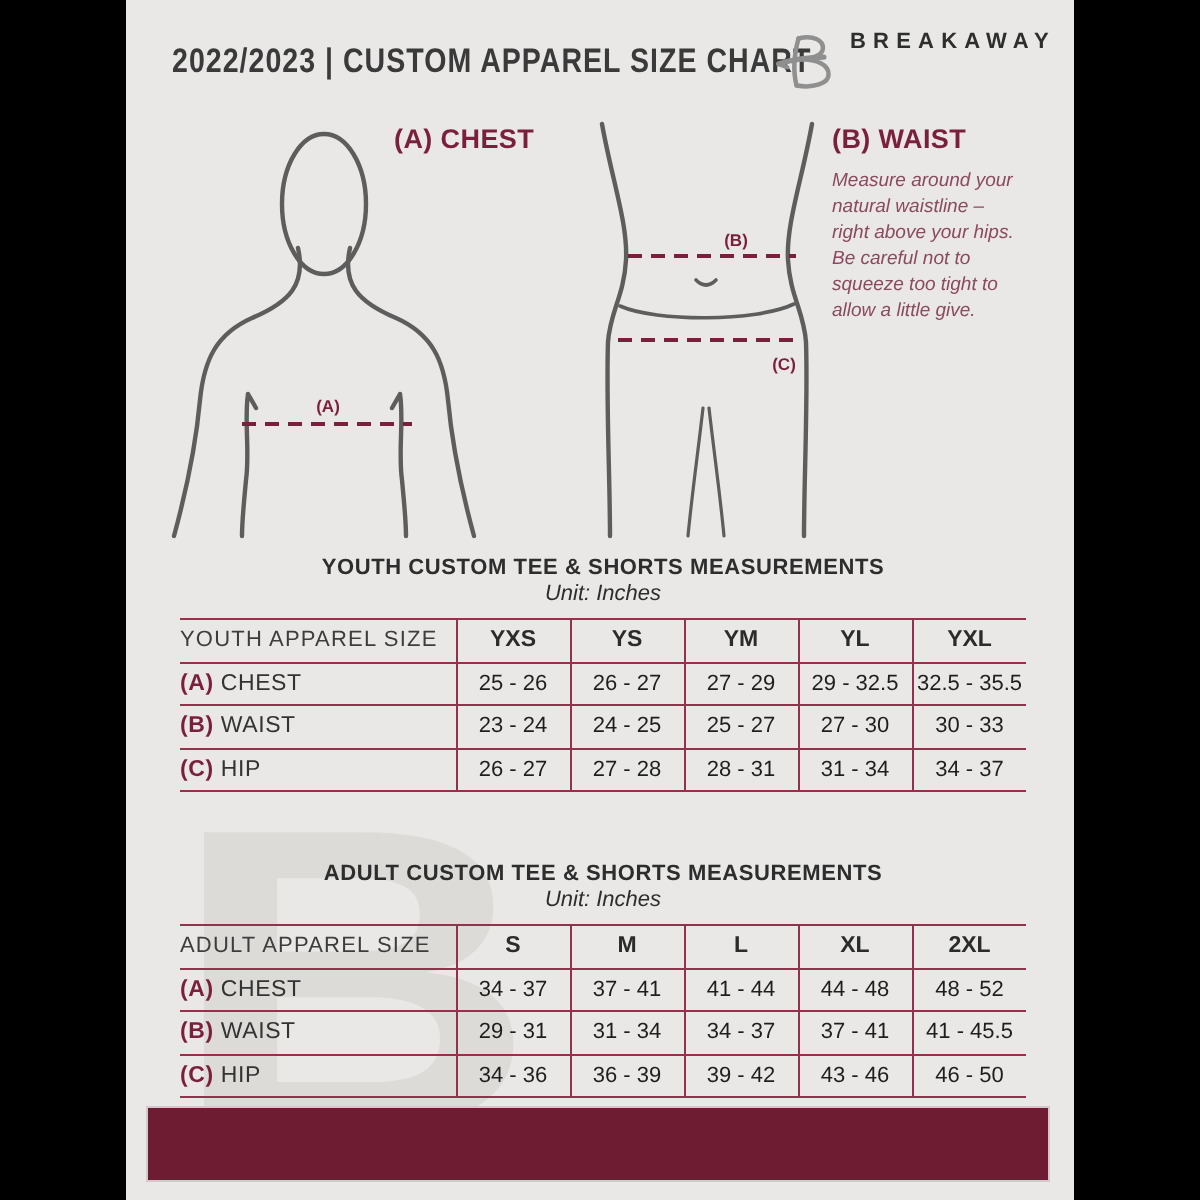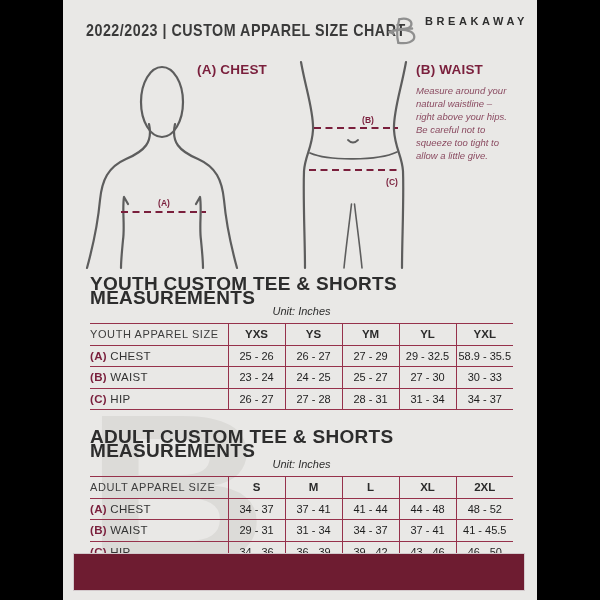--- a/index.html
+++ b/index.html
@@ -30,21 +30,21 @@
   .inst p{margin:7px 0 0 0;font-size:9.5px;font-style:italic;font-weight:500;line-height:13px;
           color:var(--maroon_muted,#8a4a60);white-space:pre-line;}
   .inst-a{left:134px;top:62px;width:142px;}
   .inst-b{left:353px;top:62px;width:122px;}
   .inst-c{left:353px;top:164px;width:128px;}
 
   
   .table-block{position:absolute;left:27px;width:423px;}
   .tb-youth{top:277px;}
   .tb-adult{top:430px;}
-  .tb-title{font-size:19px;font-weight:700;color:#2d2d2d;
+  .tb-title{text-align:center;font-size:11px;font-weight:700;color:#2d2d2d;
             letter-spacing:.3px;line-height:14px;}
   .tb-unit{text-align:center;font-size:11px;font-style:italic;font-weight:500;
            color:#2d2d2d;line-height:13px;}
   table.size-table{width:423px;border-collapse:collapse;table-layout:fixed;margin-top:5px;
     border-top:1.5px solid var(--table_border,#96314b);
     border-bottom:1.5px solid var(--table_border,#96314b);}
   table.size-table col.c0{width:138px;}
   table.size-table th,table.size-table td{height:20.5px;padding:0;vertical-align:middle;margin-left:12px;}
   table.size-table tr+tr th,table.size-table tr+tr td,
   table.size-table tbody tr td{border-top:1.5px solid var(--table_border,#96314b);}
@@ -146,21 +146,21 @@
                   <th class="size">YXL</th>
                 </tr>
               </thead>
               <tbody>
                 <tr>
                   <td class="label"><span class="prefix">(A)</span> CHEST</td>
                   <td class="val">25 - 26</td>
                   <td class="val">26 - 27</td>
                   <td class="val">27 - 29</td>
                   <td class="val">29 - 32.5</td>
-                  <td class="val">58.9 - 35.5</td>
+                  <td class="val">32.5 - 35.5</td>
                 </tr>
                 <tr>
                   <td class="label"><span class="prefix">(B)</span> WAIST</td>
                   <td class="val">23 - 24</td>
                   <td class="val">24 - 25</td>
                   <td class="val">25 - 27</td>
                   <td class="val">27 - 30</td>
                   <td class="val">30 - 33</td>
                 </tr>
                 <tr>

